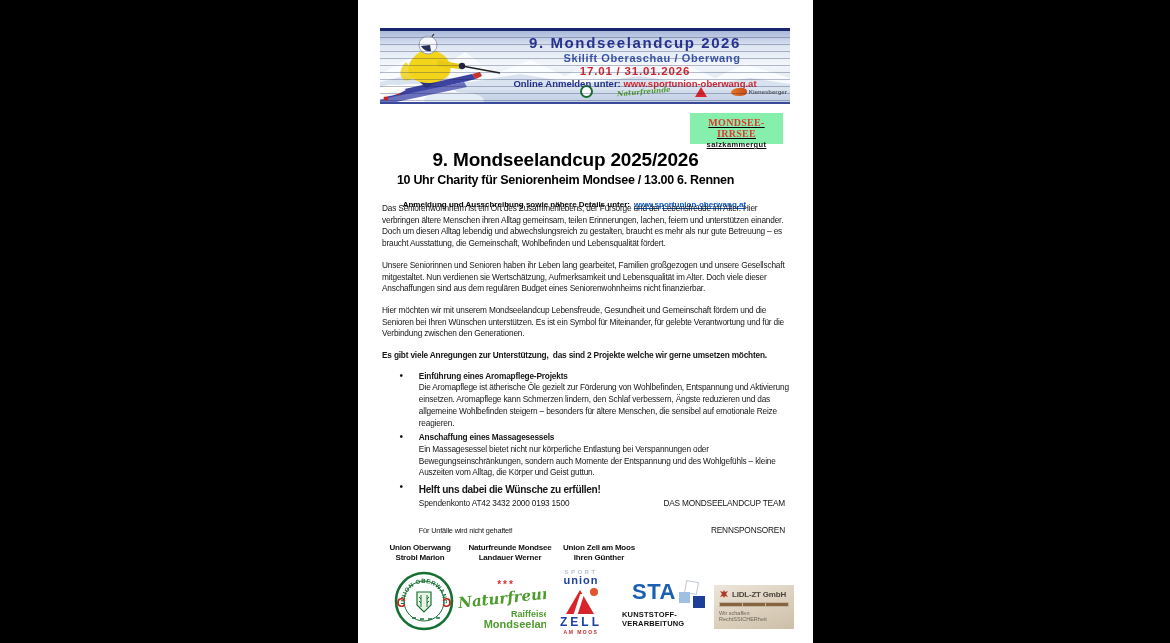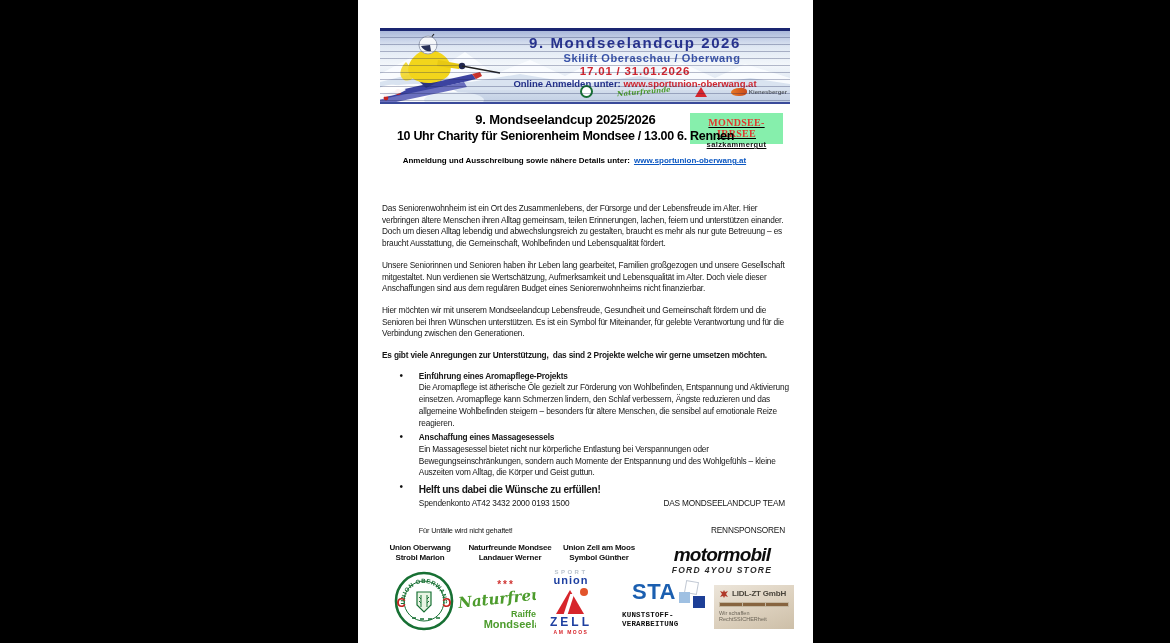--- a/index.html
+++ b/index.html
@@ -33,21 +33,21 @@
 
   
   .badge { position:absolute; left:332px; top:113px; width:93px; height:31px; background:#86efac;
            text-align:center; padding-top:4px;text-decoration:underline; }
   .badge-l1 { font-family:"Liberation Serif",serif; font-size:10px; font-weight:bold; color:#e0372e; letter-spacing:0.3px; }
   .badge-l2 { font-size:7.5px; font-weight:bold; color:#151515; letter-spacing:0.4px; margin-top:1px; }
 
   
   .title-block { position:absolute; left:0; top:112px; width:415px; text-align:center; color:#000; font-weight:bold; }
   .title-block > div { white-space:pre-wrap; }
-  .t1 { font-size:13px; letter-spacing:-0.2px; }
+  .t1 { font-size:19px; letter-spacing:-0.2px;margin-top:37px; }
   .t2 { font-size:11.5px; margin-top:2px; letter-spacing:-0.2px; }
   .t3 { font-size:13.5px; margin-top:2px; letter-spacing:-0.2px; }
   .t4 { font-size:12.5px; margin-top:2px; letter-spacing:-0.3px; }
   .t5 { font-size:8px; margin-top:4px; }
   .t5 .lbl { margin-right:4px; white-space:pre-wrap; }
   .link { color:#0b57c2; text-decoration:underline; cursor:pointer; }
 
   
   .content { position:absolute; left:24px; top:203px; width:443px; transform:scaleX(0.92);
              transform-origin:0 0; font-size:9px; letter-spacing:-0.2px; line-height:11.7px; color:#161616; }
@@ -77,43 +77,43 @@
   .mm-sub  { font-size:8.5px; font-weight:bold; font-style:italic; letter-spacing:1.3px; color:#2a2a2a; margin-top:1px; }
 
   .logo-union { position:absolute; left:36px; top:30px; }
   .logo-nf { position:absolute; left:100px; top:40px; width:96px; }
   .nf-flowers { font-size:10px; color:#d03331; font-weight:bold; letter-spacing:2px; text-align:center; line-height:8px; }
   .nf-script { font-family:"DejaVu Serif",serif; font-style:italic; font-weight:bold; color:#4d9c2d;
                font-size:15px; transform:rotate(-6deg); white-space:nowrap; }
   .nf-l2 { text-align:right; color:#4d9c2d; font-weight:bold; font-size:9px; margin-top:2px; }
   .nf-l3 { text-align:right; color:#4d9c2d; font-weight:bold; font-size:11px; margin-top:-1px; }
 
-  .logo-zell { position:absolute; left:178px; top:22px; width:70px; height:78px; background:#fff; text-align:center; padding-top:6px; }
+  .logo-zell { position:absolute; left:188px; top:22px; width:70px; height:78px; background:#fff; text-align:center; padding-top:6px; }
   .z-sport { font-size:6px; letter-spacing:2.5px; color:#b9c2cc; font-weight:bold; }
   .z-union { font-size:11px; font-weight:bold; color:#1d3fa0; line-height:11px; letter-spacing:1px; }
   .z-mark { margin:2px auto 0; width:34px; height:26px; position:relative; }
   .z-mark .tri { position:absolute; left:2px; bottom:0; width:0; height:0;
                  border-left:14px solid transparent; border-right:14px solid transparent; border-bottom:24px solid #d7252b; }
   .z-mark .stripe { position:absolute; left:13px; bottom:0; width:4px; height:20px; background:#fff; transform:skewX(-18deg); }
   .z-mark .sun { position:absolute; right:0; top:0; width:8px; height:8px; border-radius:50%; background:#e2542b; }
   .z-name { font-size:12px; font-weight:bold; color:#1d3fa0; letter-spacing:3px; margin-top:1px; }
   .z-sub  { font-size:5px; font-weight:bold; color:#d7252b; letter-spacing:1.5px; }
 
   .logo-sta { position:absolute; left:264px; top:40px; width:86px; }
   .sta-top { display:flex; align-items:flex-start; padding-left:10px; }
   .sta-name { font-size:22px; font-weight:900; color:#1b5fb0; letter-spacing:0.5px; line-height:22px; }
   .sta-squares { position:relative; width:32px; height:30px; margin-left:3px; }
   .sta-squares .sq1 { position:absolute; left:6px; top:0; width:13px; height:13px; border:1.5px solid #c2c9d4; background:#fff; transform:rotate(10deg); }
   .sta-squares .sq2 { position:absolute; left:0; top:11px; width:11px; height:11px; background:#9fc0e2; }
   .sta-squares .sq3 { position:absolute; left:14px; top:15px; width:12px; height:12px; background:#1d3f97; }
-  .sta-l2, .sta-l3 { font-size:7.5px; font-weight:900; color:#101010; line-height:8.5px; letter-spacing:0.2px;font-family:Liberation Mono, monospace; }
+  .sta-l2, .sta-l3 { font-size:7.5px; font-weight:900; color:#101010; line-height:8.5px; letter-spacing:0.2px; }
 
   .logo-lidl { position:absolute; left:356px; top:44px; width:80px; height:44px; padding:4px 5px;
                background:linear-gradient(160deg,#ece5da 0%,#dcd0bd 55%,#cdbfa8 100%); }
-  .lidl-top { display:flex; gap:3px; }
+  .lidl-top { display:flex; align-items:center; gap:3px; }
   .lidl-name { font-size:8px; font-weight:bold; color:#4a453c; letter-spacing:-0.2px; }
   .lidl-bars { margin-top:3px; height:5px; background:#c4b7a0; display:flex; gap:1px; padding:1px; }
   .lidl-bars span { display:block; height:3px; flex:1; background:#87643f; }
   .lidl-slogan { font-size:5.5px; color:#6b6457; margin-top:3px; }
 </style>
 </head>
 <body>
 
 <div class="stage">
   <div class="page">
@@ -203,27 +203,23 @@
       <div class="org-col org1">
         <div>Union Oberwang</div>
         <div>Strobl Marion</div>
       </div>
       <div class="org-col org2">
         <div>Naturfreunde Mondsee</div>
         <div>Landauer Werner</div>
       </div>
       <div class="org-col org3">
         <div>Union Zell am Moos</div>
-        <div>Symbol Günther</div>
-      </div>
-
-      <div class="motormobil">
-        <div class="mm-name">motormobil</div>
-        <div class="mm-sub">FORD 4YOU STORE</div>
-      </div>
+        <div>Ihren Günther</div>
+      </div>
+
 
       <svg class="logo-union" width="60" height="60" viewBox="0 0 60 60">
         <circle cx="30" cy="30" r="28" fill="#ffffff" stroke="#177033" stroke-width="2.6"></circle>
         <circle cx="30" cy="30" r="20" fill="none" stroke="#177033" stroke-width="1"></circle>
         <path id="arcU" d="M 11 31 A 19 19 0 0 1 49 31" fill="none"></path>
         <text font-size="6" font-weight="bold" fill="#177033" letter-spacing="0.5">
           <textPath href="#arcU" startOffset="50%" text-anchor="middle">UNION OBERWANG</textPath>
         </text>
         <text x="2.5" y="36" font-size="13" font-weight="bold" fill="#c4231f">C</text>
         <text x="2.5" y="36" font-size="13" font-weight="bold" fill="#c4231f" transform="scale(-1,1) translate(-60,0)">C</text>

